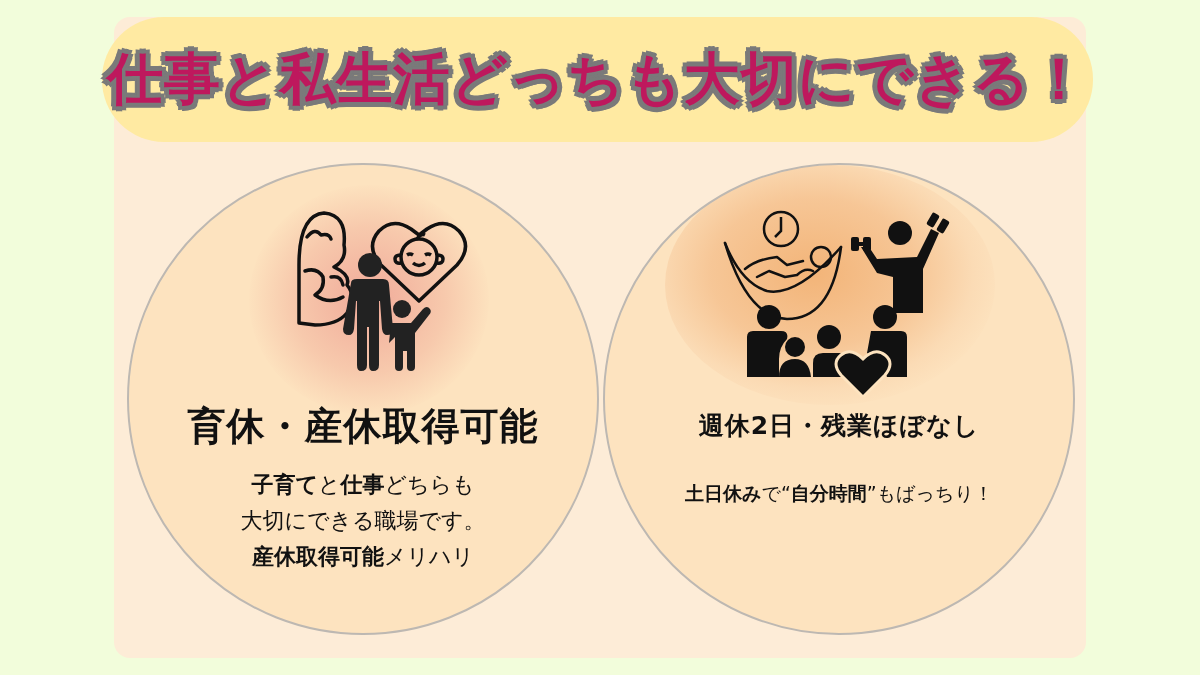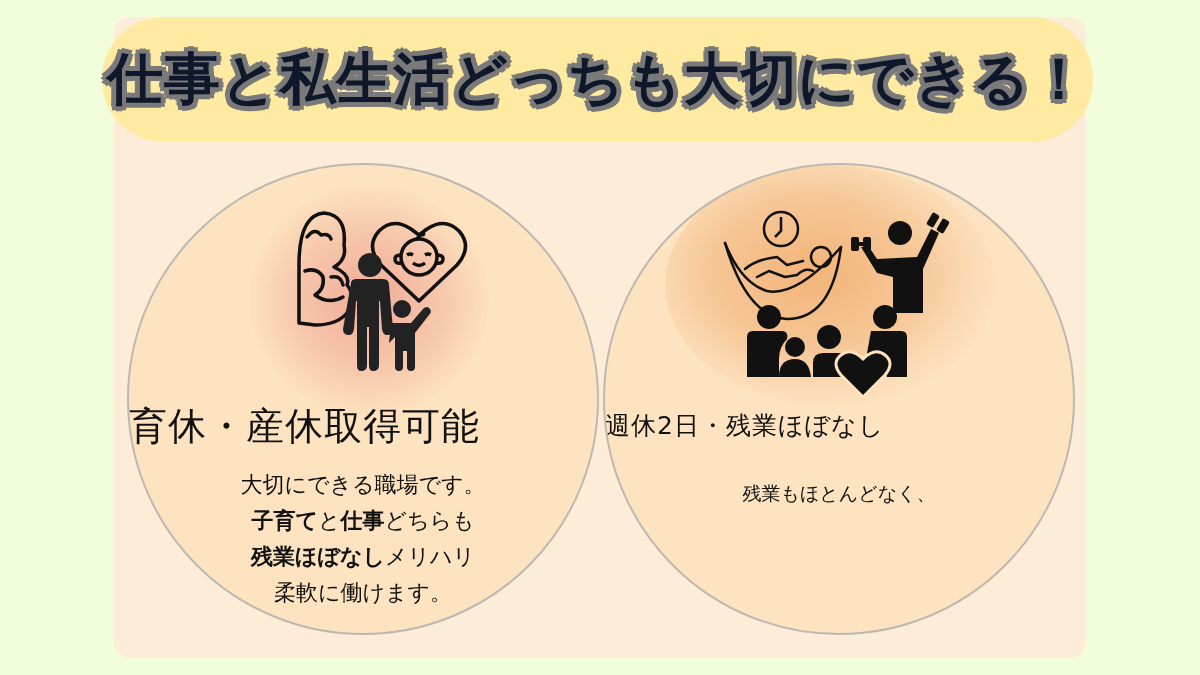--- a/index.html
+++ b/index.html
@@ -14,21 +14,21 @@
     background:#fdecd7; border-radius:16px;
   }
   .title-pill {
     position:absolute; left:102px; top:17px; width:991px; height:125px;
     background:#ffeaa2; border-radius:62px;
     display:flex; align-items:center; justify-content:center;
   }
   .title-text {
     font-family:"DejaVu Sans","Liberation Sans",sans-serif;
     font-weight:bold; font-size:56px; letter-spacing:1px;
-    color:#0f172a;
+    color:#be185d;
     -webkit-text-stroke:0px;
     text-shadow:
       3px 0 0 #7a7a7a, -3px 0 0 #7a7a7a, 0 3px 0 #7a7a7a, 0 -3px 0 #7a7a7a,
       3px 3px 0 #7a7a7a, -3px -3px 0 #7a7a7a, 3px -3px 0 #7a7a7a, -3px 3px 0 #7a7a7a,
       5px 0 0 #7a7a7a, -5px 0 0 #7a7a7a, 0 5px 0 #7a7a7a, 0 -5px 0 #7a7a7a,
       4px 4px 0 #7a7a7a, -4px -4px 0 #7a7a7a, 4px -4px 0 #7a7a7a, -4px 4px 0 #7a7a7a;
     white-space:nowrap;
   }
   .circle {
     position:absolute; width:472px; height:472px; border-radius:50%;
@@ -40,22 +40,22 @@
   .glow-left {
     position:absolute; left:120px; top:20px; width:240px; height:230px; border-radius:50%;
     background:radial-gradient(ellipse at center, rgba(236,150,140,0.75) 0%, rgba(240,170,150,0.45) 45%, rgba(253,227,191,0) 72%);
   }
   .wash-right {
     position:absolute; left:60px; top:0px; width:330px; height:240px; border-radius:50%;
     background:radial-gradient(ellipse at 45% 45%, rgba(238,160,90,0.7) 0%, rgba(240,170,110,0.5) 40%, rgba(245,195,150,0.25) 62%, rgba(253,227,191,0) 75%);
   }
   .icon-wrap { position:absolute; }
   .heading {
-    position:absolute; left:0; width:100%; text-align:left;
-    font-weight:normal; font-size:36px; letter-spacing:1px; white-space:nowrap;
+    position:absolute; left:0; width:100%; text-align:center;
+    font-weight:bold; font-size:36px; letter-spacing:1px; white-space:nowrap;
   }
   .body-text {
     position:absolute; left:0; width:100%; text-align:center; white-space:nowrap;
   }
   .body-text .line { display:block; }
   .b { font-weight:bold; }
   .left .heading { top:236px; font-size:38px; }
   .left .body-text { top:302px; font-size:22px; line-height:36px; }
   .right .heading { top:244px; font-size:25px; }
   .right .body-text { top:313px; font-size:19px; line-height:30px; }
@@ -96,24 +96,23 @@
     </g>
 
     <g fill="#222">
       <circle cx="133" cy="104" r="9"></circle>
       <path d="M122 118 L142 118 L154 104 Q158 100 161 104 Q163 107 160 110 L146 128 L146 162 Q146 166 142 166 Q138 166 138 162 L138 146 L134 146 L134 162 Q134 166 130 166 Q126 166 126 162 L126 132 L120 138 Z"></path>
     </g>
   </svg>
 
   <div class="heading">育休・産休取得可能</div>
   <div class="body-text">
+    <span class="line"><span class="b">子育て</span><span>と</span><span class="b">仕事</span><span>どちらも</span></span>
     <span class="line"><span>大切にできる職場です。</span></span>
-    <span class="line"><span class="b">子育て</span><span>と</span><span class="b">仕事</span><span>どちらも</span></span>
-    <span class="line"><span class="b">残業ほぼなし</span><span>メリハリ</span></span>
-    <span class="line"><span>柔軟に働けます。</span></span>
+    <span class="line"><span class="b">産休取得可能</span><span>メリハリ</span></span>
   </div>
 </div>
 
 <div class="circle right">
   <div class="wash-right"></div>
 
   <svg class="icon-wrap" style="left:112px;top:42px;" width="240" height="190" viewBox="0 0 240 190">
 
     <g fill="none" stroke="#111" stroke-width="2.5">
       <circle cx="64" cy="22" r="17"></circle>
@@ -146,15 +145,15 @@
       <path d="M62 170 Q62 152 78 152 Q92 152 94 170 Z"></path>
       <circle cx="112" cy="130" r="12"></circle>
       <path d="M96 170 L96 156 Q96 146 106 146 L122 146 Q132 146 134 156 L134 170 Z"></path>
     </g>
 
     <path d="M146 190 L124 168 Q114 156 124 148 Q134 140 146 152 Q158 140 168 148 Q178 156 168 168 Z" fill="#111" stroke="#fde3bf" stroke-width="3"></path>
   </svg>
 
   <div class="heading">週休2日・残業ほぼなし</div>
   <div class="body-text">
-    <span class="line"><span>残業もほとんどなく、</span></span>
+    <span class="line"><span class="b">土日休み</span><span>で“</span><span class="b">自分時間</span><span>”もばっちり！</span></span>
   </div>
 </div>
 
 </body></html>

